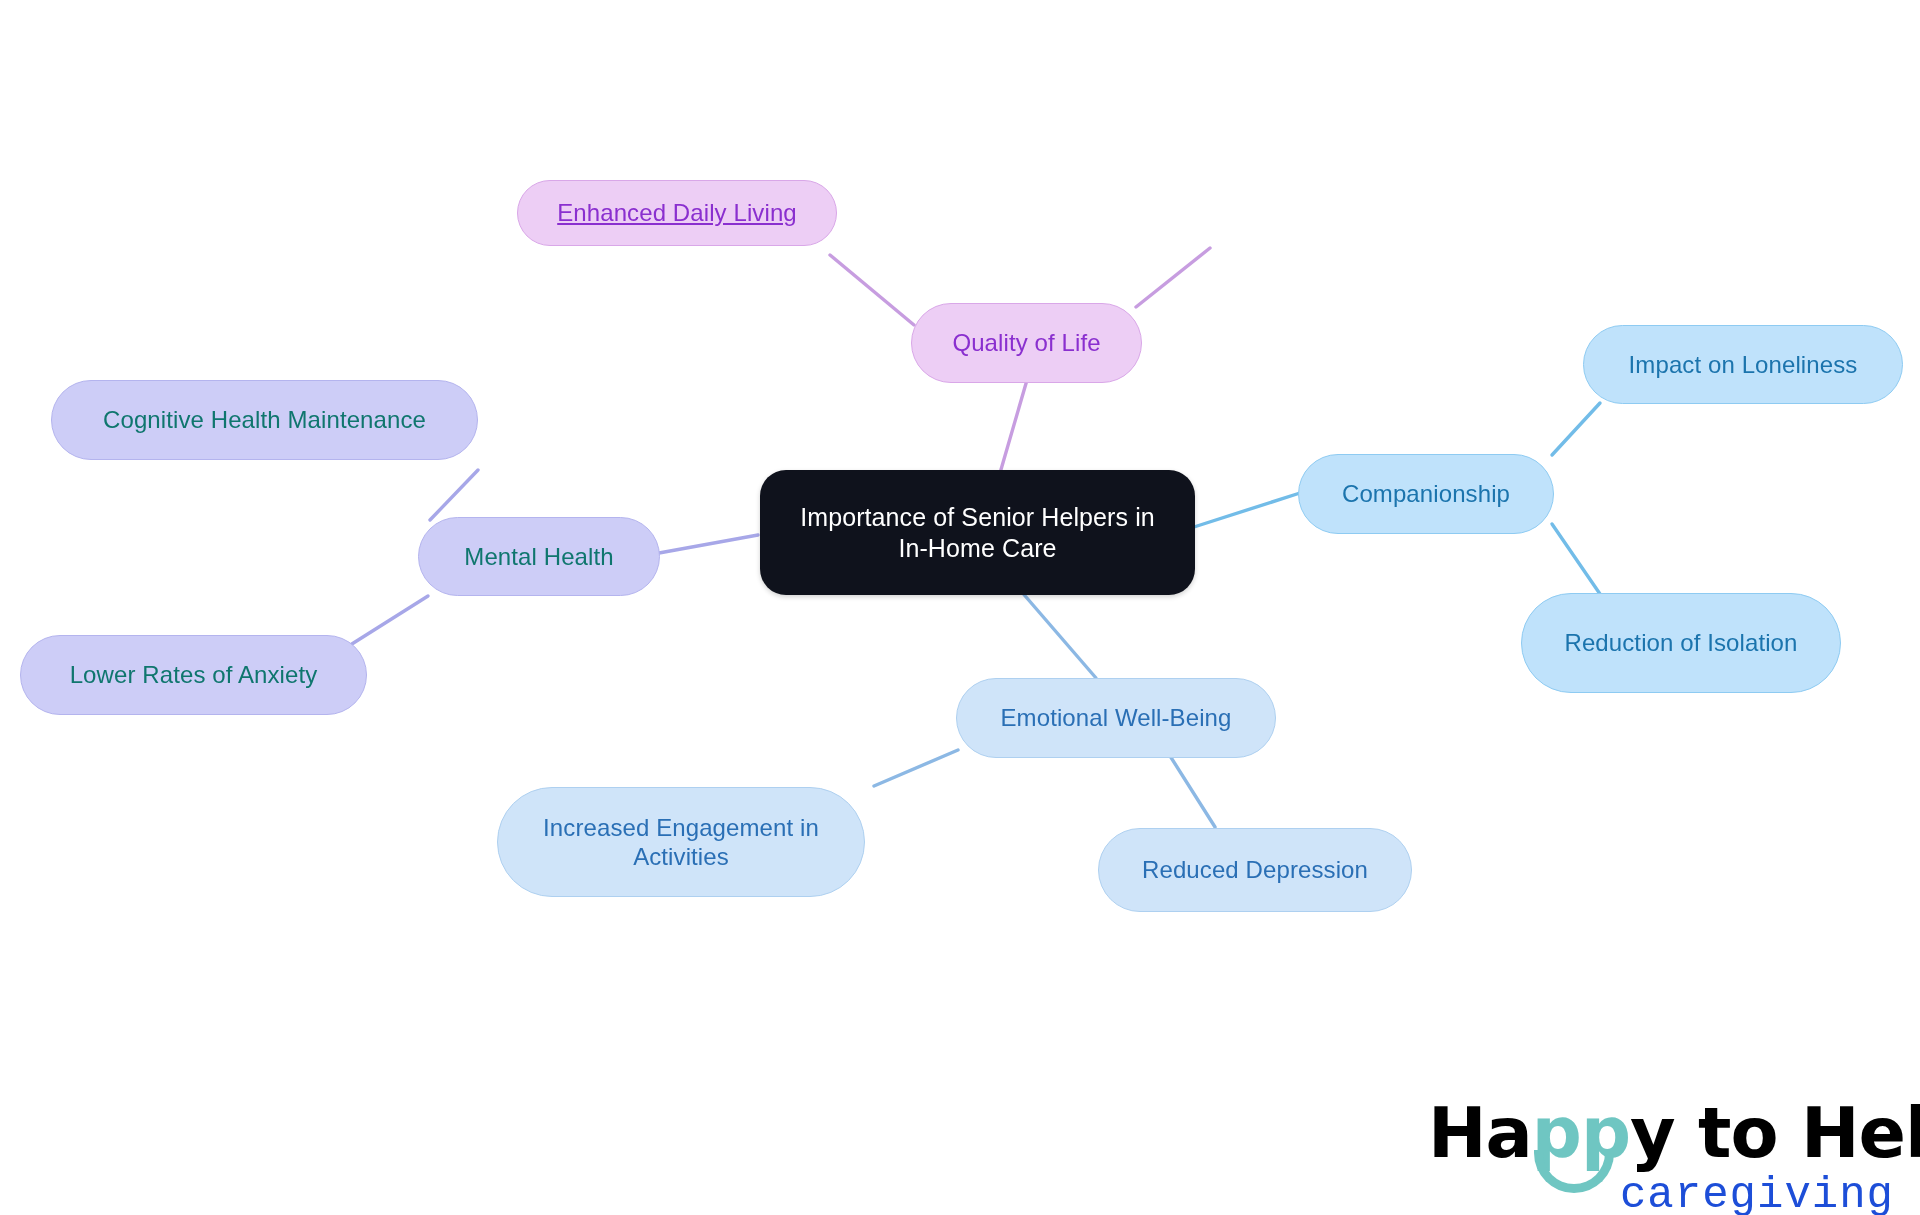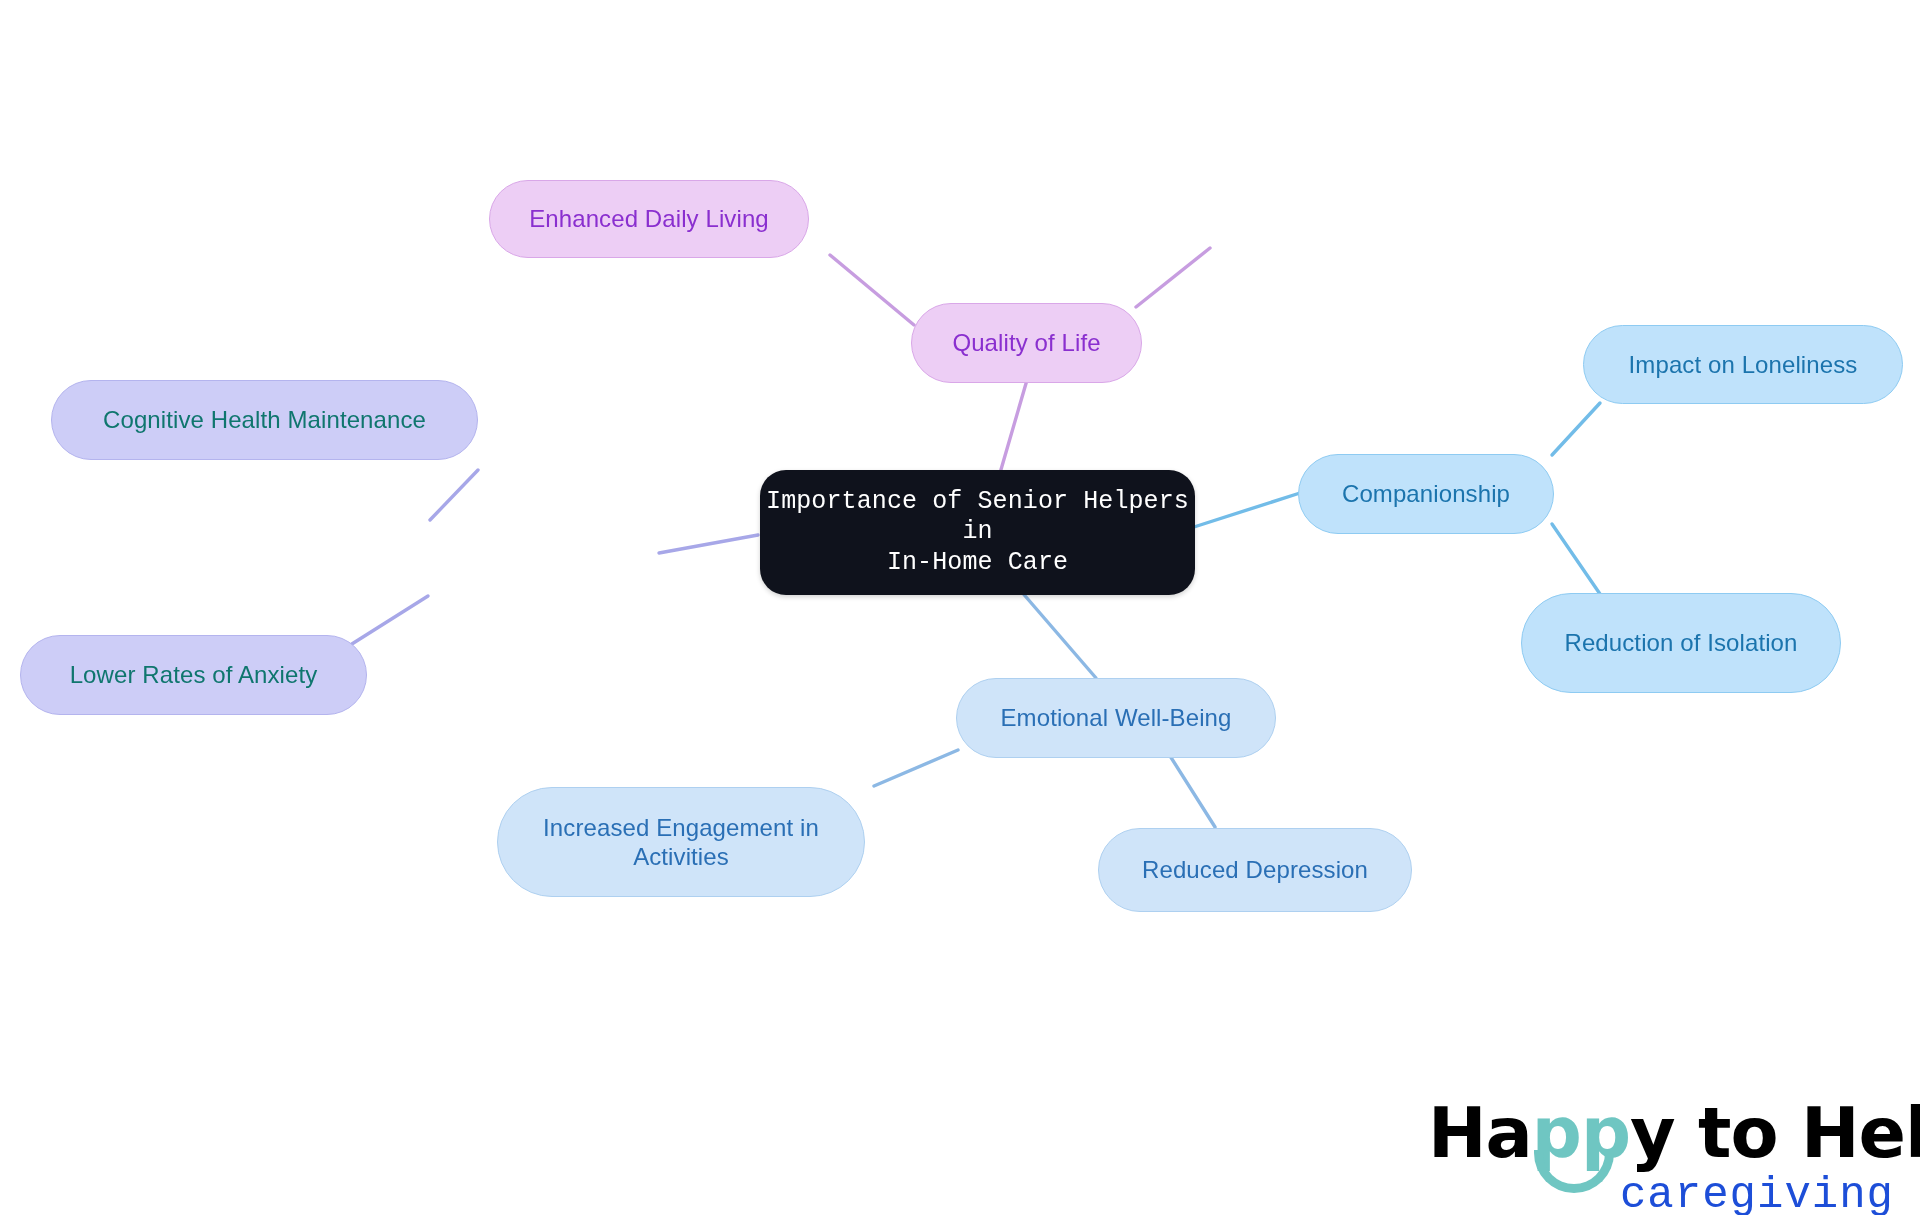--- a/index.html
+++ b/index.html
@@ -118,28 +118,29 @@
 
     <path d="M 1552 524 L 1600 594" stroke="#72bce8" stroke-width="3.4" fill="none" stroke-linecap="round"></path>
 
     <path d="M 1020 590 L 1096 678" stroke="#8cb8e4" stroke-width="3.4" fill="none" stroke-linecap="round"></path>
 
     <path d="M 958 750 L 874 786" stroke="#8cb8e4" stroke-width="3.4" fill="none" stroke-linecap="round"></path>
 
     <path d="M 1165 748 L 1215 827" stroke="#8cb8e4" stroke-width="3.4" fill="none" stroke-linecap="round"></path>
   </svg>
 
-  <div class="node root" style="left:760px; top:470px; width:435px; height:125px;font-family:Liberation Mono, monospace;">Importance of Senior Helpers in
+  <div class="node root" style="left:760px; top:470px; width:435px; height:125px;">Importance of Senior Helpers in
 In-Home Care</div>
 
   <div class="node branch pal-violet" style="left:911px; top:303px; width:231px; height:80px;">Quality of Life</div>
 
-  <div class="node leaf pal-violet" style="left:489px; top:180px; width:320px; height:78px;">Enhanced Daily Living</div>
+  <div class="node leaf pal-violet" style="left:517px; top:180px; width:320px; height:66px;text-decoration:underline;">Enhanced Daily Living</div>
 
 
+  <div class="node branch pal-periwinkle" style="left:418px; top:517px; width:242px; height:79px;">Mental Health</div>
 
   <div class="node leaf pal-periwinkle" style="left:51px; top:380px; width:427px; height:80px;">Cognitive Health Maintenance</div>
 
   <div class="node leaf pal-periwinkle" style="left:20px; top:635px; width:347px; height:80px;">Lower Rates of Anxiety</div>
 
   <div class="node branch pal-sky" style="left:1298px; top:454px; width:256px; height:80px;">Companionship</div>
 
   <div class="node leaf pal-sky" style="left:1583px; top:325px; width:320px; height:79px;text-align:center;">Impact on Loneliness</div>
 
   <div class="node leaf pal-sky" style="left:1521px; top:593px; width:320px; height:100px;">Reduction of Isolation</div>

